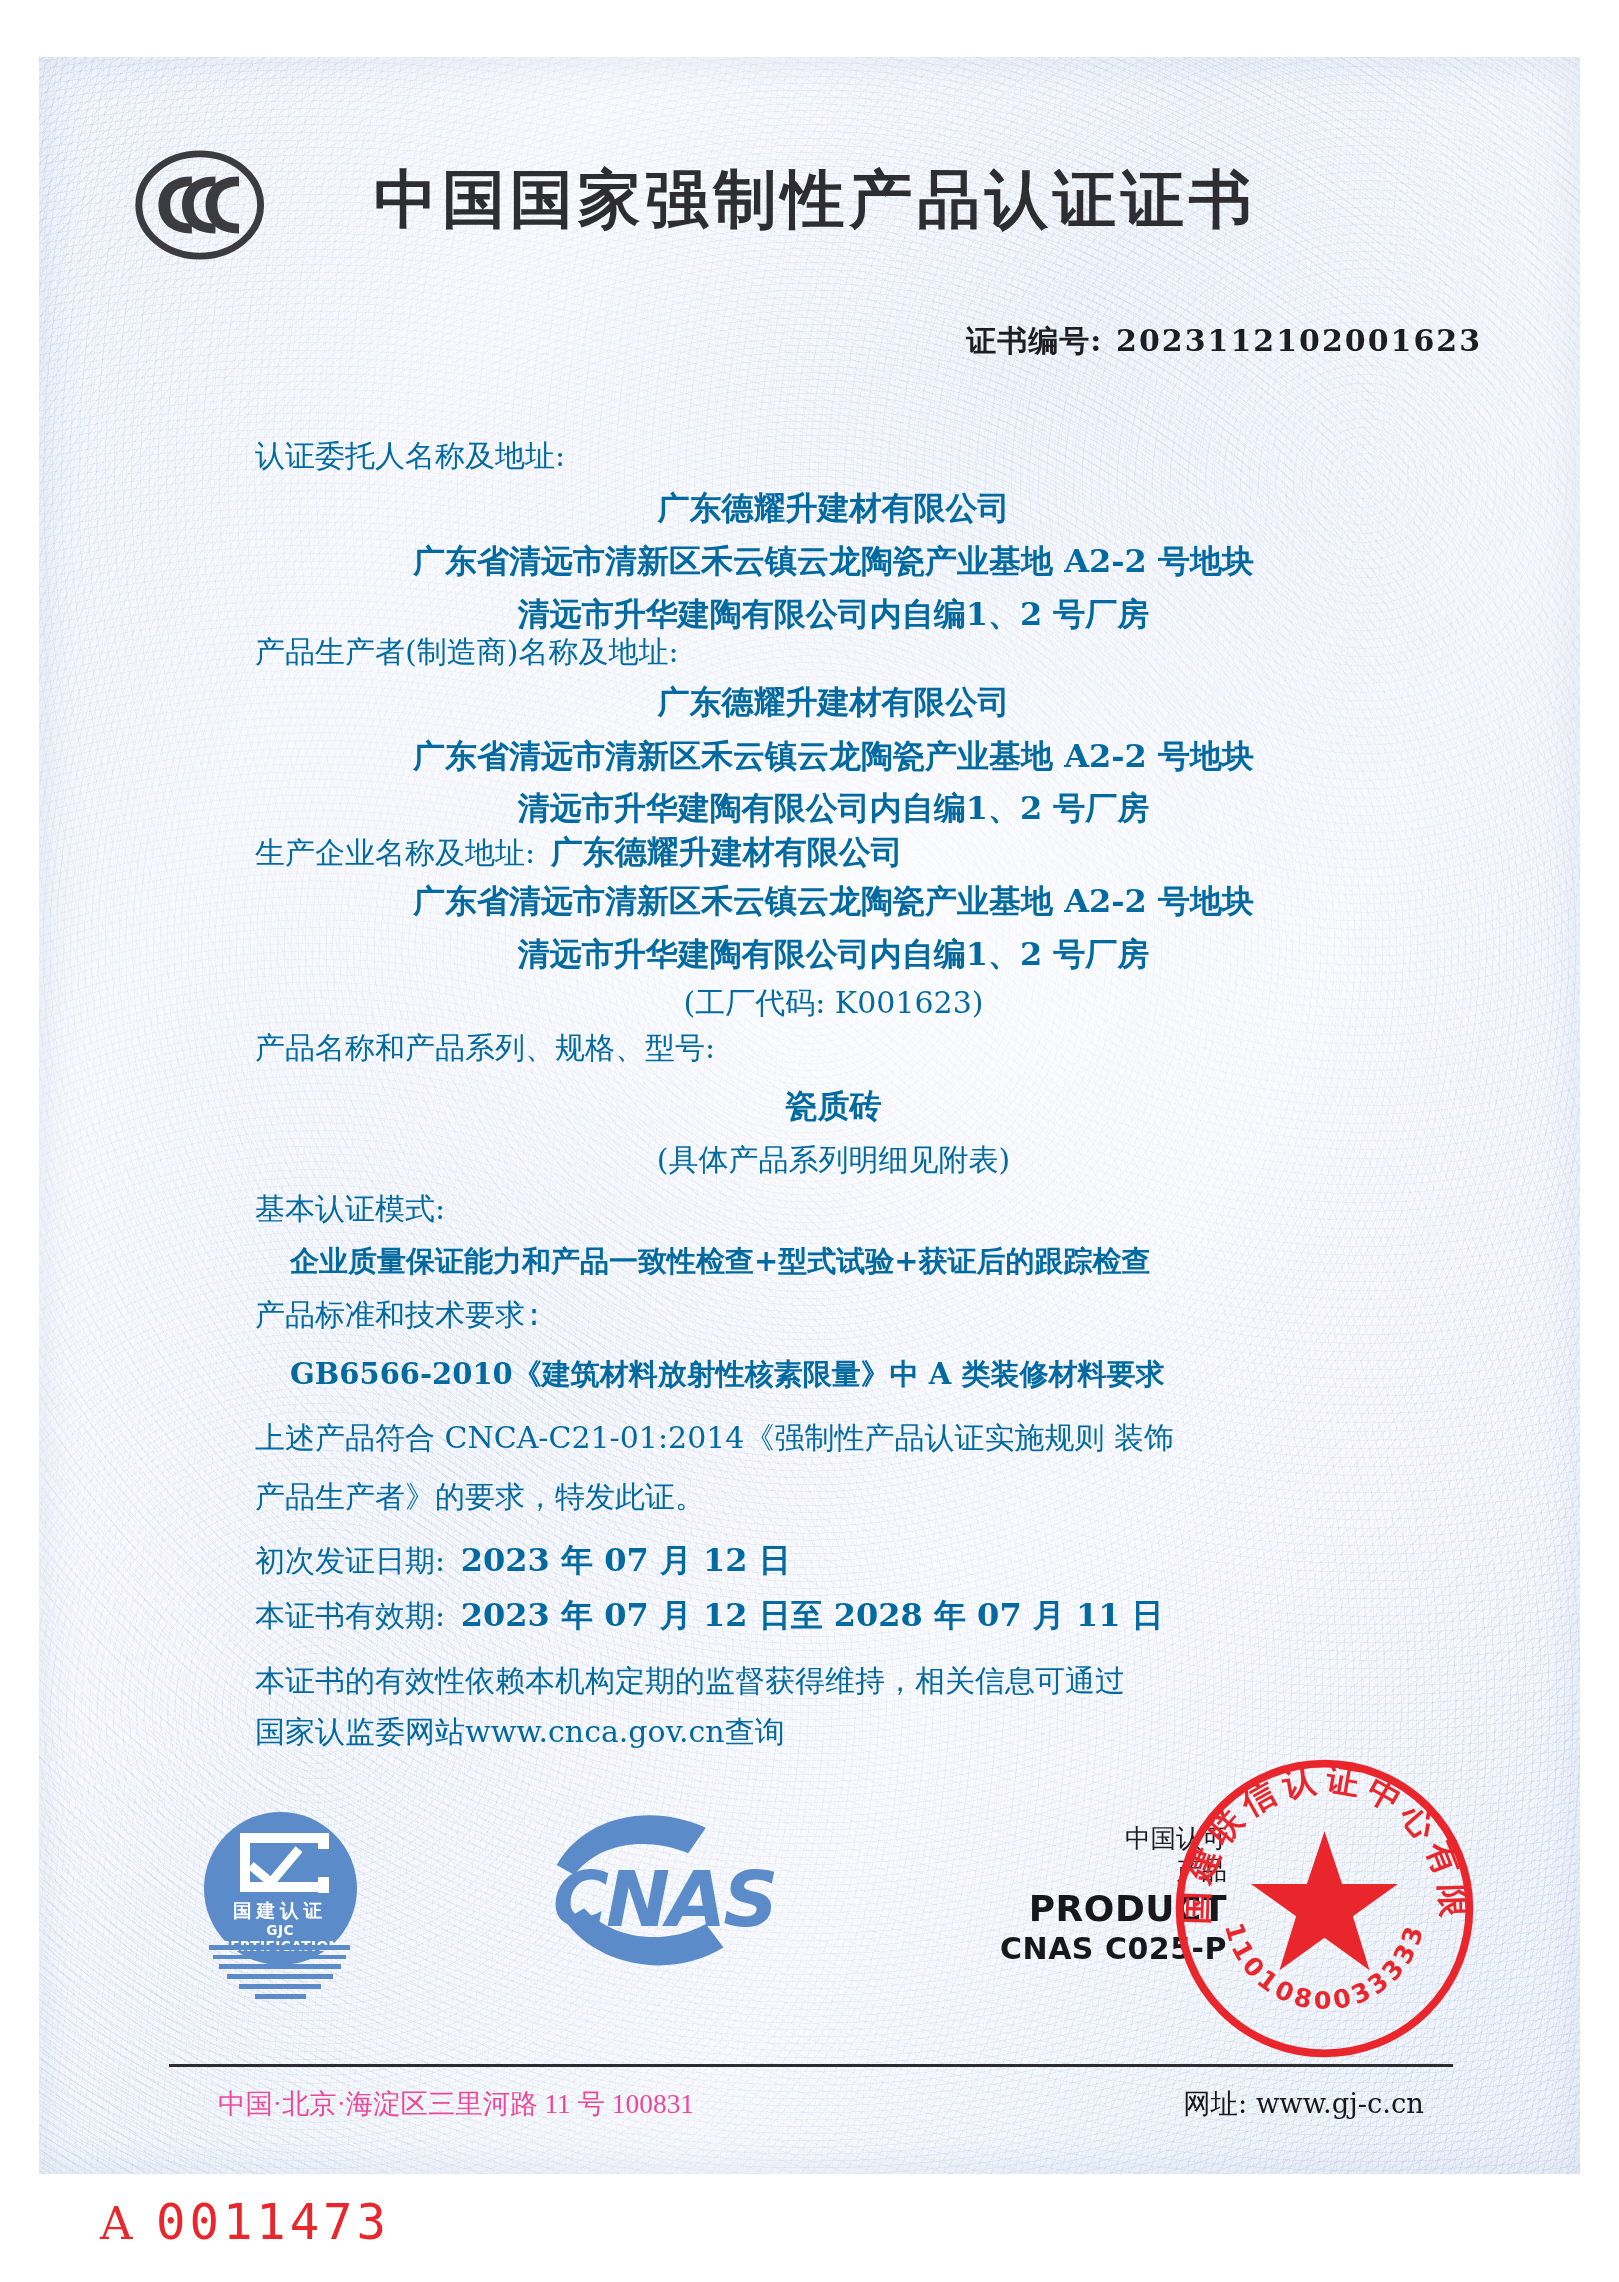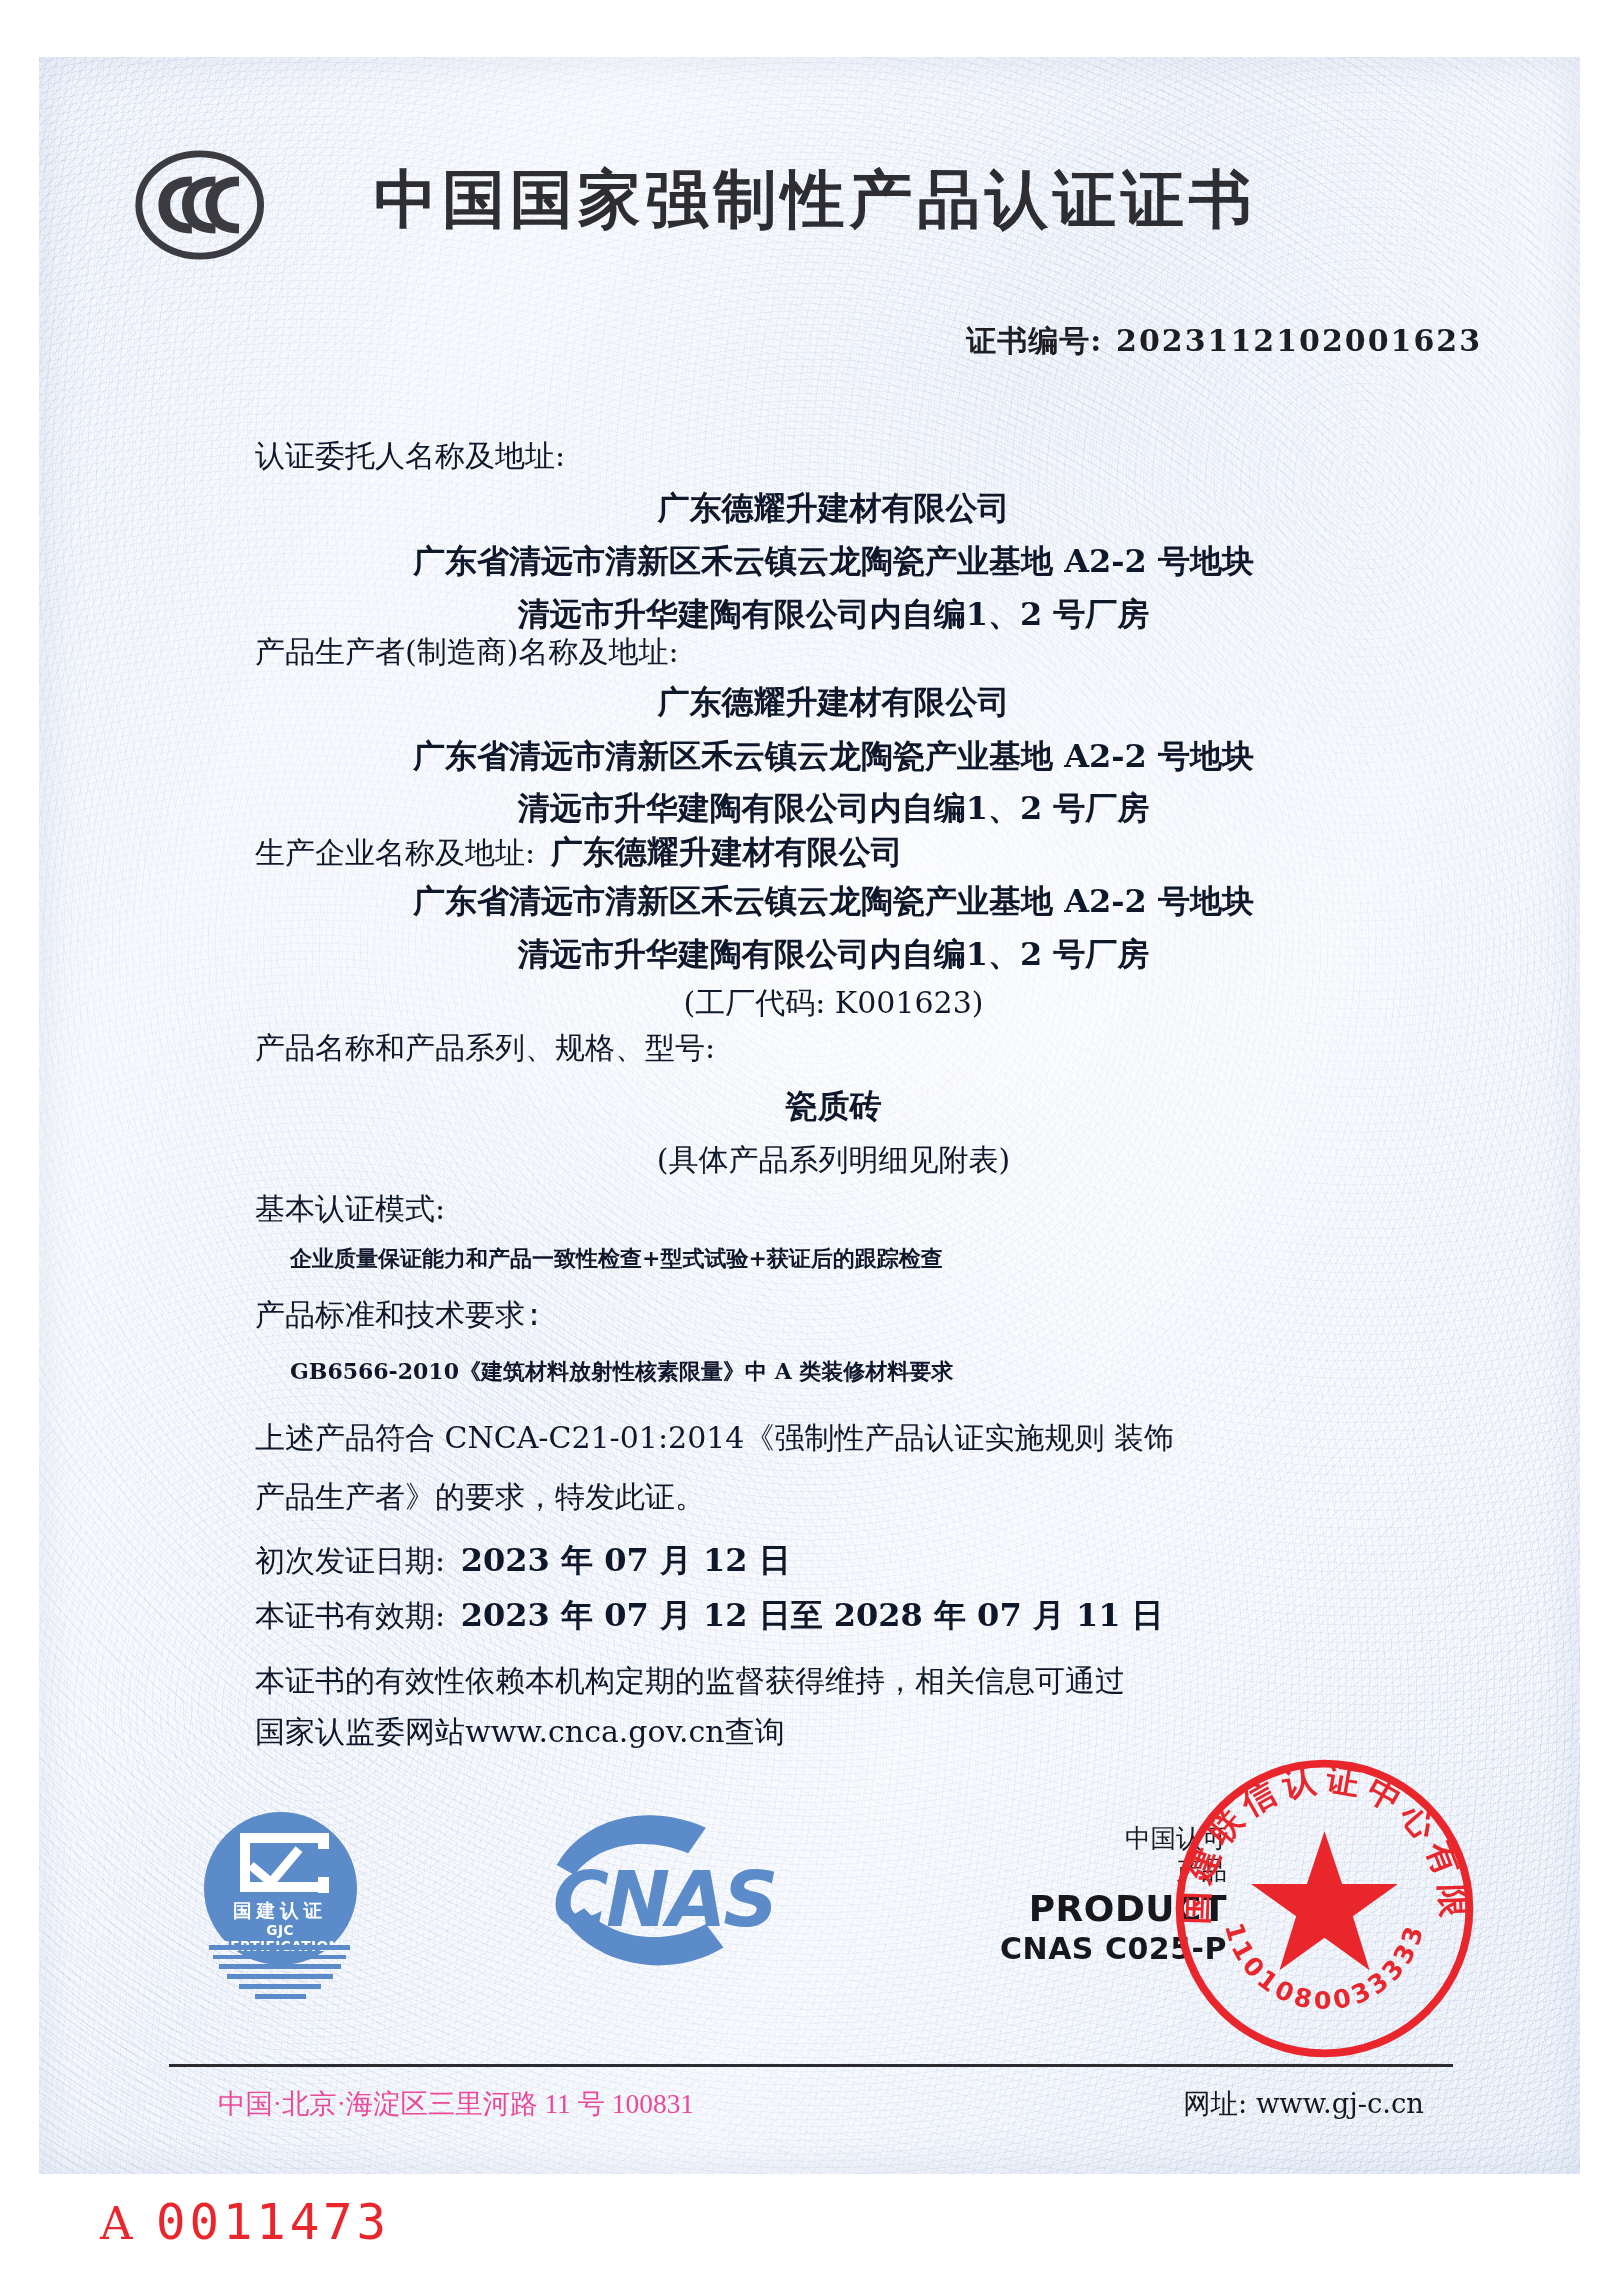--- a/index.html
+++ b/index.html
@@ -60,25 +60,25 @@
   }
   .cert-no{
     position:absolute;left:125px;top:321px;width:1353px;
     text-align:right;padding-right:51px;
     font-family:"DejaVu Serif","Liberation Serif",serif;
     font-size:30px;font-weight:700;color:#1d1d22;letter-spacing:1px;
   }
   .cert-no .num{letter-spacing:2px;margin-left:13.7px;}
   .ln{
     font-family:"DejaVu Serif","Liberation Serif",serif;
-    color:#0f172a;white-space:nowrap;
+    color:#0369a1;white-space:nowrap;
   }
   .label{font-size:30px;font-weight:400;line-height:1.0;}
   .val{font-size:32px;font-weight:700;line-height:1.0;}
-  .val-sm{font-size:22px;font-weight:700;line-height:1.0;}
+  .val-sm{font-size:29px;font-weight:700;line-height:1.0;}
   .plain{font-size:30px;font-weight:400;line-height:1.0;}
   .ctr{text-align:center;}
   .lft{text-align:left;}
   .row{position:absolute;left:0;width:1157px;}
 
   .inline-label{display:inline-block;font-size:30px;font-weight:400;}
   .inline-val{display:inline-block;font-size:32px;font-weight:700;margin-left:15.7px;}
 
   
   .logos{position:absolute;left:125px;top:1802px;width:1353px;height:245px;}

